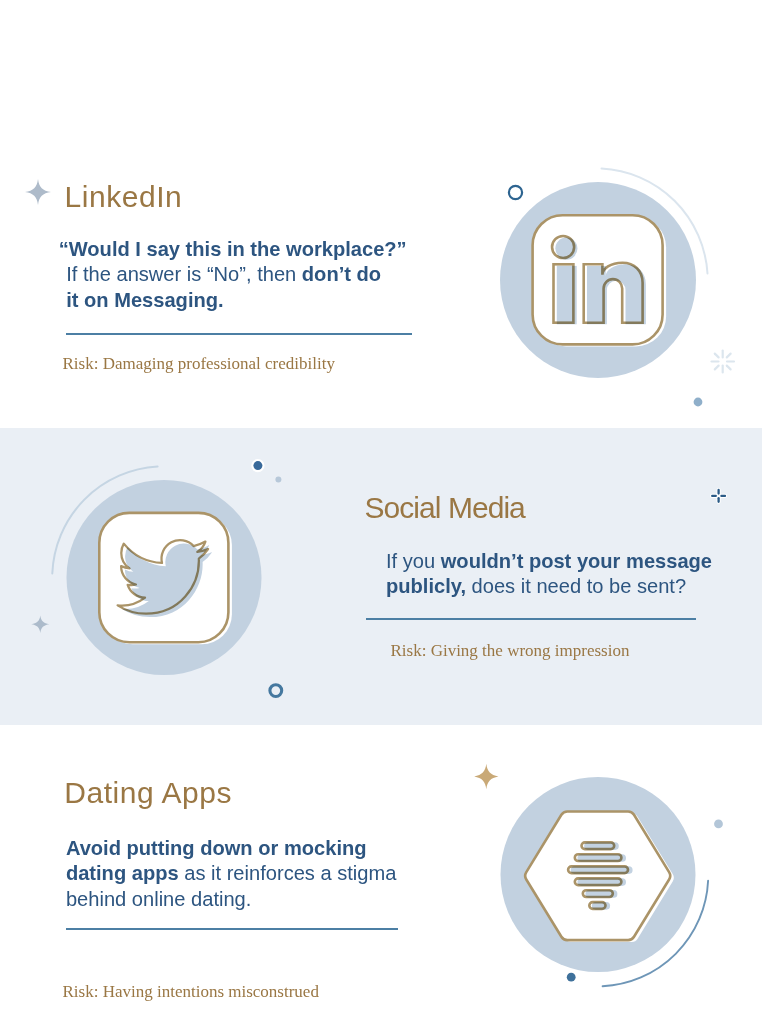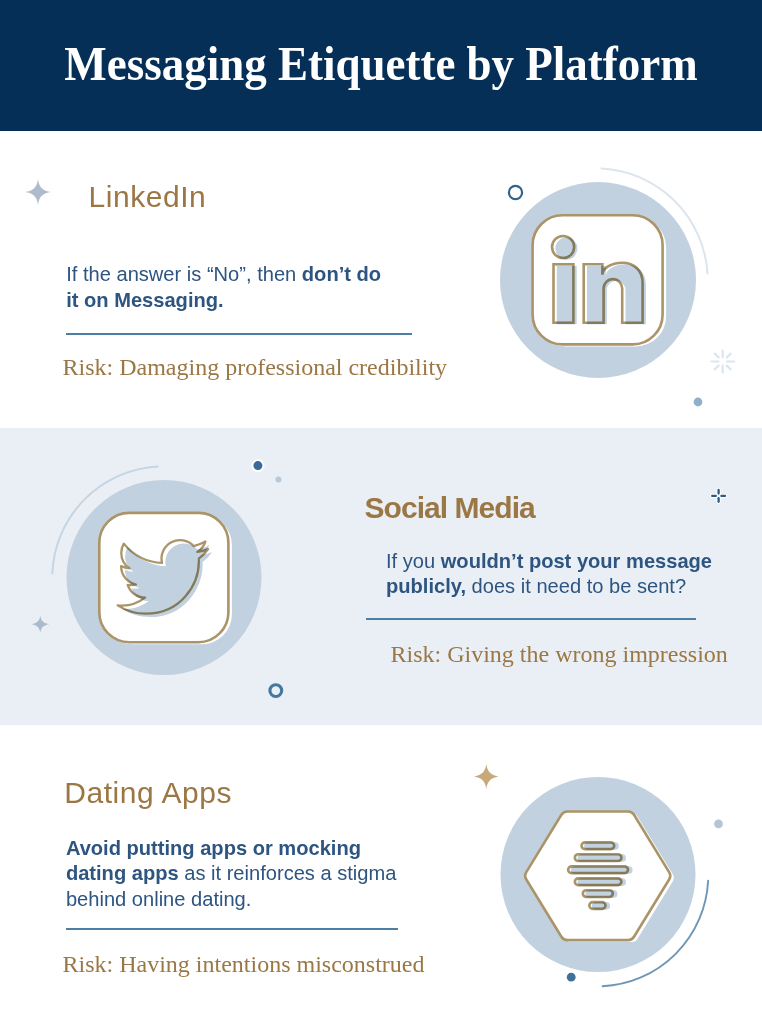--- a/index.html
+++ b/index.html
@@ -14,32 +14,29 @@
 
   
   .band{position:absolute;left:0;top:428px;width:762px;height:297px;background:#eaeff5;}
 
   
   .sect-title{position:absolute;font-size:30px;color:#9a7744;font-weight:400;white-space:nowrap;
      letter-spacing:-0.2px;}
   .sect-body{position:absolute;font-size:20.1px;color:#2d5580;line-height:25.4px;font-weight:400;}
   .sect-body b{font-weight:700;}
   .rule{position:absolute;height:2px;background:#4c7fa4;}
-  .risk{position:absolute;font-family:"Liberation Serif",serif;font-size:24px;color:#9a7744;white-space:nowrap;}
+  .risk{position:absolute;font-family:"Liberation Serif",serif;font-size:17px;color:#9a7744;white-space:nowrap;}
 
   svg{position:absolute;overflow:visible;}
 </style>
 </head>
 <body>
 
 <div class="page">
 
-  <div class="header">
-    <h1 class="header-title">Messaging Etiquette by Platform</h1>
-  </div>
 
   <div class="band"></div>
 
   <div>
 
     <svg style="left:480px;top:160px;" width="265" height="255" viewBox="480 160 265 255">
 
       <path d="M 601.5 168.5 A 112 112 0 0 1 707.5 273.5" fill="none" stroke="#dbe5ee" stroke-width="2" stroke-linecap="round"></path>
 
       <circle cx="598" cy="280" r="98" fill="#c2d1e0"></circle>
@@ -71,22 +68,22 @@
       <g fill="#c3d2e1" transform="translate(3.3 1.6)" style="mix-blend-mode:multiply">
         <circle cx="563.1" cy="247" r="11.05"></circle>
         <rect x="553.5" y="264.3" width="19.9" height="58.4"></rect>
         <path d="M583.7 264.3 H602.4 V274.8 C602.4 268.6 610.6 262.7 622.5 262.7 C634.4 262.7 642.6 270.9 642.6 282.8 V322.7 H622.2 V288.4 A9.3 9.3 0 0 0 603.6 288.4 V322.7 H583.7 Z"></path>
       </g>
     </svg>
 
     <svg style="left:25.2px;top:178.5px;" width="26" height="26" viewBox="0 0 26 26">
       <path d="M13 0 C14.1 8.4 17.6 11.9 26 13 C17.6 14.1 14.1 17.6 13 26 C11.9 17.6 8.4 14.1 0 13 C8.4 11.9 11.9 8.4 13 0 Z" fill="#aebbca"></path>
     </svg>
-    <div class="sect-title" style="left:64.5px;top:180px;letter-spacing:0.55px;margin-left:24px;">LinkedIn</div>
-    <div class="sect-body" style="left:66.2px;top:237px;width:380px;text-indent:-7.5px;"><br>If the answer is “No”, then <b>don’t do</b><br><b>it on Messaging.</b></div>
+    <div class="sect-title" style="left:64.5px;top:180px;letter-spacing:0.55px;">LinkedIn</div>
+    <div class="sect-body" style="left:66.2px;top:237px;width:380px;text-indent:-7.5px;"><b>“Would I say this in the workplace?”</b><br>If the answer is “No”, then <b>don’t do</b><br><b>it on Messaging.</b></div>
     <div class="rule" style="left:65.5px;top:332.5px;width:346.5px;"></div>
     <div class="risk" style="left:62.5px;top:354px;">Risk: Damaging professional credibility</div>
   </div>
 
   <div>
 
     <svg style="left:10px;top:440px;" width="310" height="280" viewBox="10 440 310 280">
       <path d="M 157.6 466.5 A 111.7 111.7 0 0 0 52.3 573.4" fill="none" stroke="#c5d5e3" stroke-width="2" stroke-linecap="round"></path>
       <circle cx="164" cy="577.5" r="97.5" fill="#c2d1e0"></circle>
       <circle cx="257.9" cy="465.6" r="6.6" fill="#ffffff"></circle>
@@ -113,21 +110,21 @@
         <path d="M712.2 495.9 H 715.8"></path>
           <path d="M721.4 495.9 H 725"></path>
       </g>
       <g stroke="#2a5a86" stroke-width="2.3" stroke-linecap="round">
         <path d="M718.6 490 V 493.6"></path>
           <path d="M718.6 498.2 V 501.8"></path>
         <path d="M712.2 495.9 H 715.8"></path>
           <path d="M721.4 495.9 H 725"></path>
       </g>
     </svg>
-    <div class="sect-title" style="left:364.5px;top:491px;letter-spacing:-0.95px;font-weight:bold;">Social Media</div>
+    <div class="sect-title" style="left:364.5px;top:491px;letter-spacing:-0.95px;">Social Media</div>
     <div class="sect-body" style="left:386px;top:549px;width:350px;">If you <b>wouldn’t post your message</b><br><b>publicly,</b> does it need to be sent?</div>
     <div class="rule" style="left:365.8px;top:617.5px;width:330.5px;"></div>
     <div class="risk" style="left:362.5px;top:641px;margin-left:28px;">Risk: Giving the wrong impression</div>
   </div>
 
   <div>
 
     <svg style="left:450px;top:740px;" width="312" height="284" viewBox="450 740 312 284">
       <path d="M 708.1 880.7 A 111 111 0 0 1 602.6 986.2" fill="none" stroke="#6e96b7" stroke-width="1.9" stroke-linecap="round"></path>
       <circle cx="598" cy="874.5" r="97.5" fill="#c2d1e0"></circle>
@@ -151,18 +148,18 @@
         <rect x="584.10" y="842.25" width="34.70" height="7.70" rx="3.85"></rect>
         <rect x="577.40" y="854.15" width="48.60" height="7.70" rx="3.85"></rect>
         <rect x="570.70" y="866.25" width="61.90" height="7.70" rx="3.85"></rect>
         <rect x="577.40" y="878.25" width="48.60" height="7.70" rx="3.85"></rect>
         <rect x="585.40" y="890.10" width="32.00" height="7.70" rx="3.85"></rect>
         <rect x="591.90" y="902.00" width="18.20" height="7.70" rx="3.85"></rect>
       </g>
     </svg>
 
     <div class="sect-title" style="left:64.2px;top:776px;letter-spacing:0.55px;">Dating Apps</div>
-    <div class="sect-body" style="left:65.9px;top:836px;width:360px;"><b>Avoid putting apps or mocking</b><br><b>dating apps</b> as it reinforces a stigma<br>behind online dating.</div>
+    <div class="sect-body" style="left:65.9px;top:836px;width:360px;"><b>Avoid putting down or mocking</b><br><b>dating apps</b> as it reinforces a stigma<br>behind online dating.</div>
     <div class="rule" style="left:65.8px;top:927.5px;width:332.6px;"></div>
-    <div class="risk" style="left:62.5px;top:951px;">Risk: Having intentions misconstrued</div>
+    <div class="risk" style="left:62.5px;top:982px;">Risk: Having intentions misconstrued</div>
   </div>
 
 </div>
 
 </body></html>

